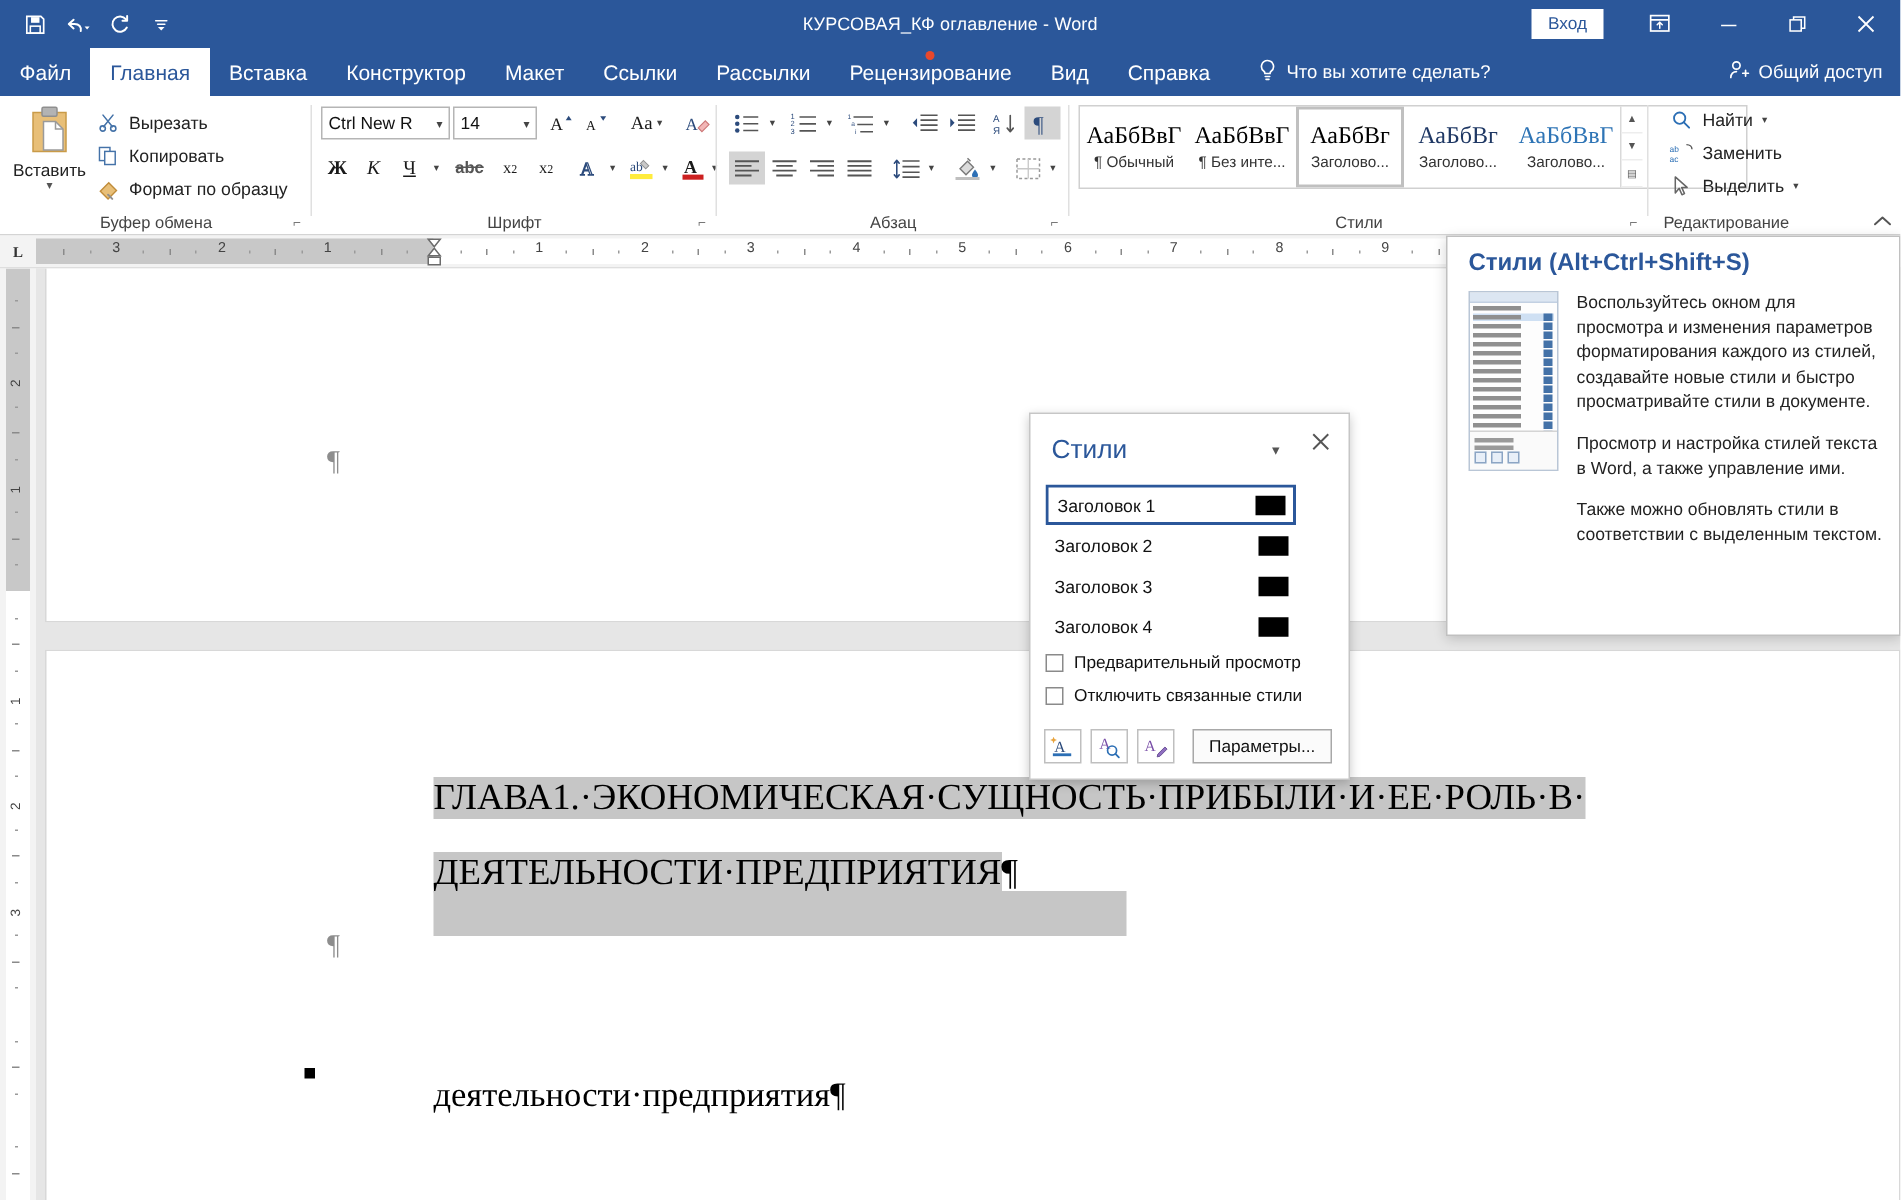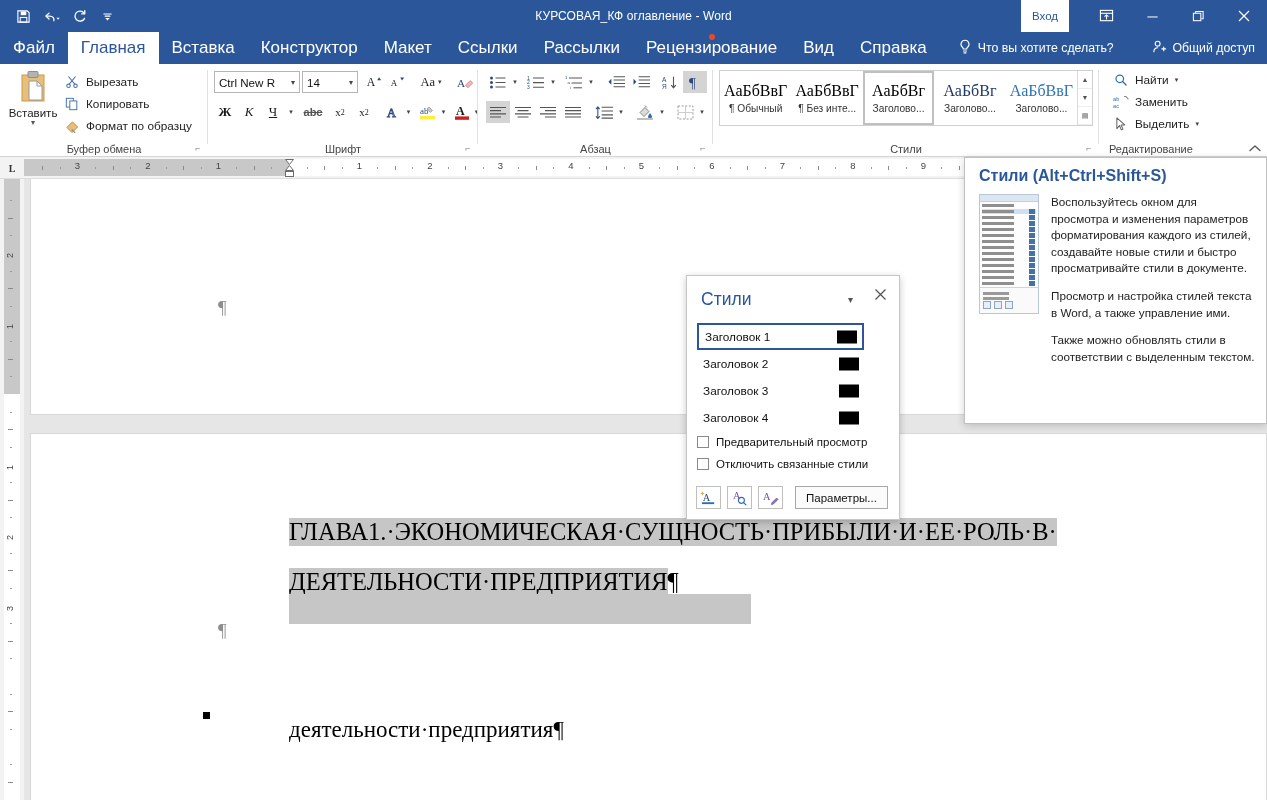--- a/index.html
+++ b/index.html
@@ -22,42 +22,42 @@
     color: #fff; font-size: 14px; line-height: 1; cursor: default;
   }
   .qat-btn svg { display: block; }
   .title-text {
     position: absolute; top: 0; left: 0; width: 1267px; height: 32px;
     display: flex; align-items: center; justify-content: center;
     font-size: 12px; color: #ffffff; letter-spacing: .1px;
   }
   .win-right {
     position: absolute; top: 0; right: 0; height: 32px;
-    display: flex; gap: 0;
+    display: flex; align-items: center; gap: 0;
   }
   .signin-btn {
     background: #ffffff; color: #2b579a; font-size: 11.5px;
     padding: 3px 11px; margin-right: 14px; border: none; line-height: 1.3;
     font-family: "Liberation Sans", sans-serif;
   }
   .win-ctl {
     width: 46px; height: 32px; display: flex; align-items: center; justify-content: center;
     color: #fff;
   }
   .win-ctl svg { display: block; }
 
   
   .tabstrip {
     position: absolute; top: 32px; left: 0; width: 1267px; height: 32px;
     background: #2b579a; color: #ffffff;
   }
   .tabs { position: absolute; left: 0; top: 0; height: 32px; display: flex; align-items: stretch; }
   .tab {
     display: flex; align-items: center; padding: 0 13px;
-    font-size: 17px; color: #ffffff; position: relative; white-space: nowrap;
+    font-size: 14px; color: #ffffff; position: relative; white-space: nowrap;
   }
   .tab.active { background: #ffffff; color: #2b579a; }
   .tab .reddot {
     position: absolute; top: 2px; left: 50%; transform: translateX(-50%);
     width: 6px; height: 6px; border-radius: 50%; background: #e8482c;
   }
   .tellme {
     display: flex; align-items: center; gap: 6px; padding-left: 18px;
     font-size: 12.3px; color: #ffffff; white-space: nowrap;
   }
@@ -644,21 +644,21 @@
       <div class="pbtn" style="left:218px; top:37px; width:12px;">
           <span class="mini-caret">▾</span>
         </div>
 
       <div class="grp-label">Абзац</div>
       <div class="dialog-launcher">⌐</div>
       <div class="grp-sep" style="right:0;"></div>
     </div>
 
     <div class="grp" style="left:713px; width:386px;">
-      <div class="gallery" id="gallery-host" style="left:6px; width:374px;">
+      <div class="gallery" id="gallery-host" style="left:6px; width:446px;">
           <div class="style-cell">
             <div class="style-preview" style="color: rgb(0, 0, 0);">АаБбВвГ</div>
             <div class="style-name">¶ Обычный</div>
           </div>
           <div class="style-cell">
             <div class="style-preview" style="color: rgb(0, 0, 0);">АаБбВвГ</div>
             <div class="style-name">¶ Без инте...</div>
           </div>
           <div class="style-cell sel">
             <div class="style-preview" style="color: rgb(0, 0, 0);">АаБбВг</div>

